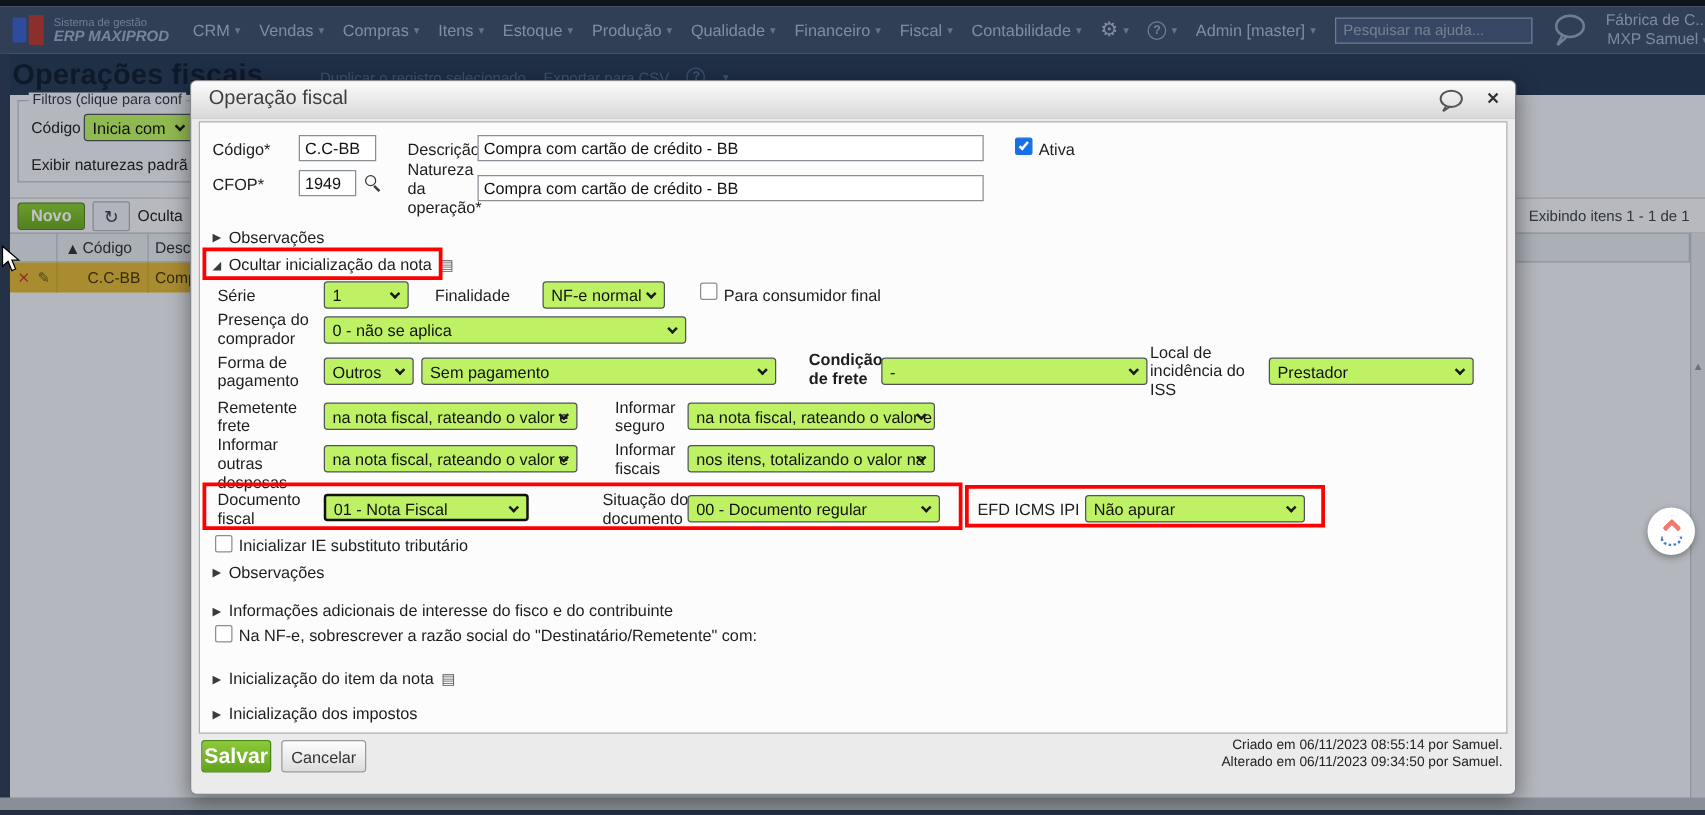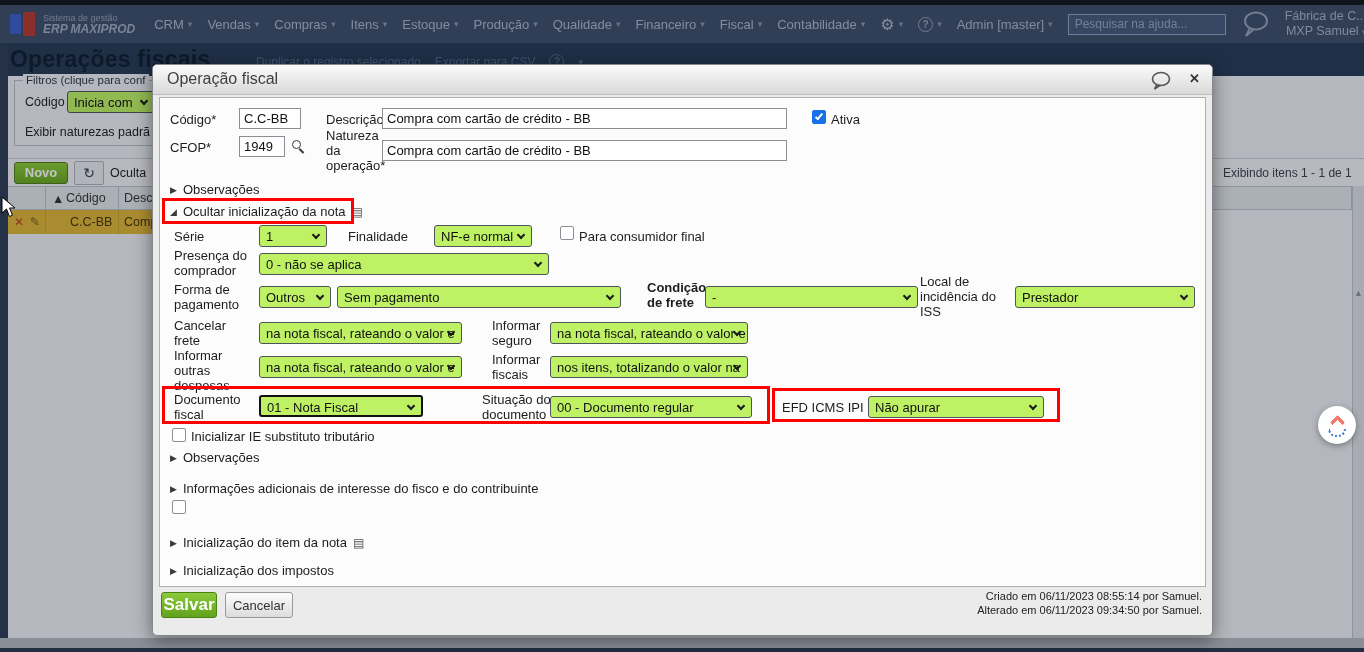--- a/index.html
+++ b/index.html
@@ -288,23 +288,23 @@
 
       <span class="lbl abs" style="left:14px;top:150px;width:80px;">Presença do comprador</span>
       <div class="sel" style="left:99px;top:155px;width:290px;"><span>0 - não se aplica</span><span class="chev"></span></div>
 
       <span class="lbl abs" style="left:14px;top:184px;width:80px;">Forma de pagamento</span>
       <div class="sel" style="left:99px;top:188px;width:72px;"><span>Outros</span><span class="chev"></span></div>
       <div class="sel" style="left:177px;top:188px;width:284px;"><span>Sem pagamento</span><span class="chev"></span></div>
       <span class="lbl abs" style="left:487px;top:182px;width:62px;font-weight:bold;">Condição de frete</span>
       <div class="sel" style="left:545px;top:188px;width:213px;"><span>-</span><span class="chev"></span></div>
       <span class="lbl abs" style="left:760px;top:176px;width:86px;">Local de incidência do ISS</span>
-      <div class="sel" style="left:855px;top:188px;width:180px;"><span>Prestador</span><span class="chev"></span></div>
-
-      <span class="lbl abs" style="left:14px;top:220px;width:60px;">Cancelar frete</span>
+      <div class="sel" style="left:855px;top:188px;width:164px;"><span>Prestador</span><span class="chev"></span></div>
+
+      <span class="lbl abs" style="left:14px;top:220px;width:60px;">Remetente frete</span>
       <div class="sel" style="left:99px;top:224px;width:203px;"><span>na nota fiscal, rateando o valor e</span><span class="chev"></span></div>
       <span class="lbl abs" style="left:332px;top:220px;width:60px;">Informar seguro</span>
       <div class="sel" style="left:390px;top:224px;width:198px;"><span>na nota fiscal, rateando o valor e</span><span class="chev"></span></div>
 
       <span class="lbl abs" style="left:14px;top:250px;width:64px;">Informar outras despesas</span>
       <div class="sel" style="left:99px;top:258px;width:203px;"><span>na nota fiscal, rateando o valor e</span><span class="chev"></span></div>
       <span class="lbl abs" style="left:332px;top:254px;width:64px;">Informar fiscais</span>
       <div class="sel" style="left:390px;top:258px;width:198px;"><span>nos itens, totalizando o valor na</span><span class="chev"></span></div>
 
       <div class="redbox" style="left:2px;top:288px;width:608px;height:38px;"></div>
@@ -323,20 +323,21 @@
         <span class="tri">▶</span>
         <span>Observações</span>
       </div>
 
       <div class="sec" style="left:10px;top:383px;">
         <span class="tri">▶</span>
         <span>Informações adicionais de interesse do fisco e do contribuinte</span>
       </div>
 
       <span class="cb" style="left:12px;top:402px;"></span>
+      <span class="lbl abs" style="left:31px;top:403px;">Na NF-e, sobrescrever a razão social do "Destinatário/Remetente" com:</span>
 
       <div class="sec" style="left:10px;top:437px;">
         <span class="tri">▶</span>
         <span>Inicialização do item da nota</span>
         <span class="docicon">▤</span>
       </div>
 
       <div class="sec" style="left:10px;top:465px;">
         <span class="tri">▶</span>
         <span>Inicialização dos impostos</span>

